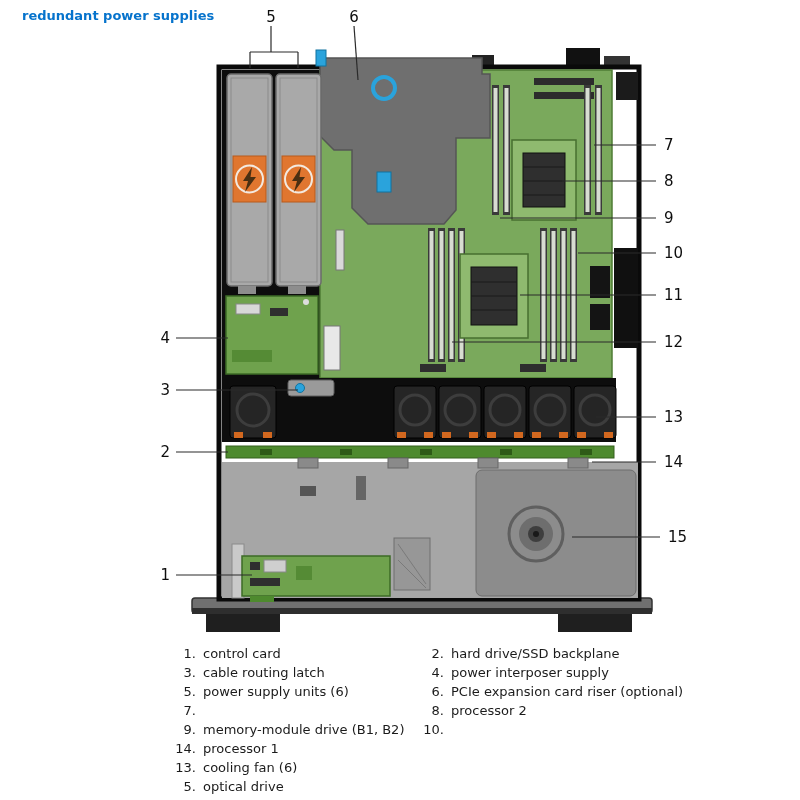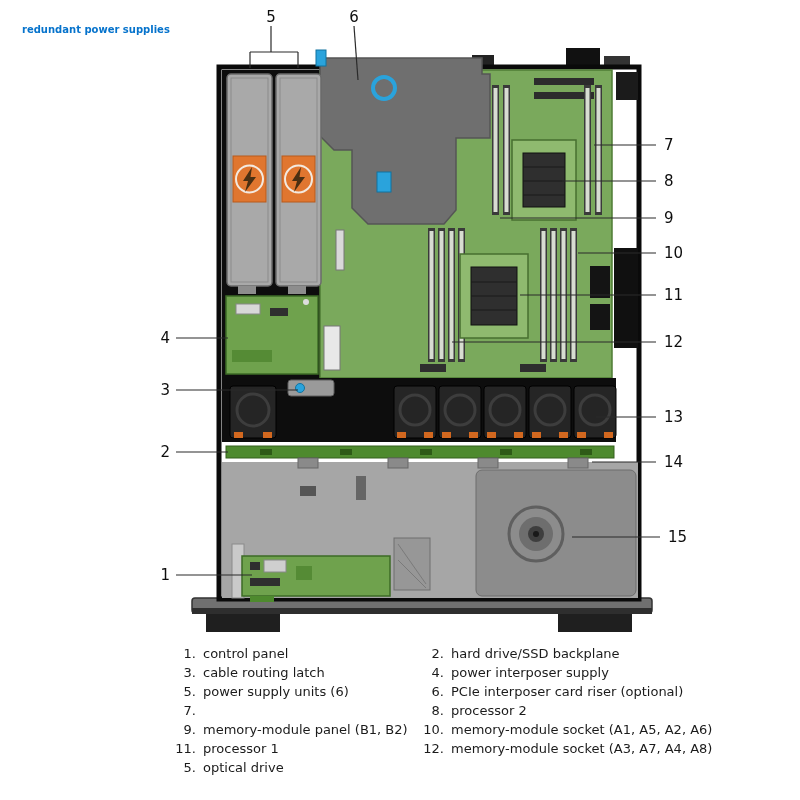--- a/index.html
+++ b/index.html
@@ -1,18 +1,18 @@
 <!DOCTYPE html>
 <html><head>
 <meta charset="utf-8">
 <style>
   html,body{margin:0;padding:0;background:#fff;width:800px;height:800px;overflow:hidden;
     font-family:"DejaVu Sans","Liberation Sans",sans-serif;}
   .page{position:relative;width:800px;height:800px;background:#fff;}
-  .title{position:absolute;left:22px;top:24px;font-size:10px;font-weight:bold;color:#0673cc;}
+  .title{position:absolute;left:22px;top:8px;font-size:13px;font-weight:bold;color:#0673cc;}
   svg{position:absolute;left:0;top:0;}
   .legend{position:absolute;left:172px;top:644px;display:flex;font-size:13px;color:#1b1b1b;}
   .col{display:flex;flex-direction:column;}
   .col-left{width:248px;}
   .col-right{width:380px;}
   .li{display:flex;height:19px;align-items:center;}
   .num{width:24px;text-align:right;margin-right:7px;flex:none;}
   .lbl{white-space:nowrap;}
   text.callout{font-size:15px;fill:#0d0d0d;font-family:"DejaVu Sans","Liberation Sans",sans-serif;}
 </style>
@@ -269,67 +269,66 @@
       <text class="callout" x="170" y="395" text-anchor="end">3</text>
       <text class="callout" x="170" y="457" text-anchor="end">2</text>
       <text class="callout" x="170" y="580" text-anchor="end">1</text>
     </g>
   </svg>
 
   <div class="legend">
     <div class="col col-left">
       <div class="li">
           <span class="num">1.</span>
-          <span class="lbl">control panel</span>
+          <span class="lbl">control card</span>
         </div>
       <div class="li">
           <span class="num">3.</span>
           <span class="lbl">cable routing latch</span>
         </div>
       <div class="li">
           <span class="num">5.</span>
           <span class="lbl">power supply units (6)</span>
         </div>
       <div class="li">
           <span class="num">7.</span>
         </div>
       <div class="li">
           <span class="num">9.</span>
-          <span class="lbl">memory-module panel (B1, B2)</span>
-        </div>
-      <div class="li">
-          <span class="num">11.</span>
+          <span class="lbl">memory-module drive (B1, B2)</span>
+        </div>
+      <div class="li">
+          <span class="num">14.</span>
           <span class="lbl">processor 1</span>
+        </div>
+      <div class="li">
+          <span class="num">13.</span>
+          <span class="lbl">cooling fan (6)</span>
         </div>
       <div class="li">
           <span class="num">5.</span>
           <span class="lbl">optical drive</span>
         </div>
     </div>
     <div class="col col-right">
       <div class="li">
           <span class="num">2.</span>
           <span class="lbl">hard drive/SSD backplane</span>
         </div>
       <div class="li">
           <span class="num">4.</span>
           <span class="lbl">power interposer supply</span>
         </div>
       <div class="li">
           <span class="num">6.</span>
-          <span class="lbl">PCIe interposer card riser (optional)</span>
+          <span class="lbl">PCIe expansion card riser (optional)</span>
         </div>
       <div class="li">
           <span class="num">8.</span>
           <span class="lbl">processor 2</span>
         </div>
       <div class="li">
           <span class="num">10.</span>
-          <span class="lbl">memory-module socket (A1, A5, A2, A6)</span>
-        </div>
-      <div class="li">
-          <span class="num">12.</span>
-          <span class="lbl">memory-module socket (A3, A7, A4, A8)</span>
         </div>
     </div>
   </div>
 
 </div>
 
 </body></html>

